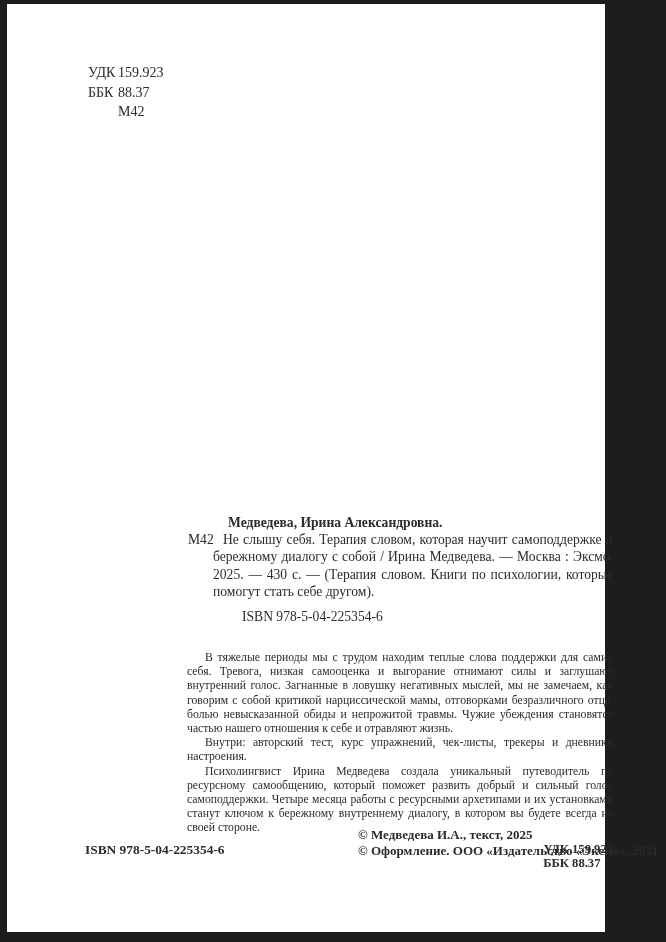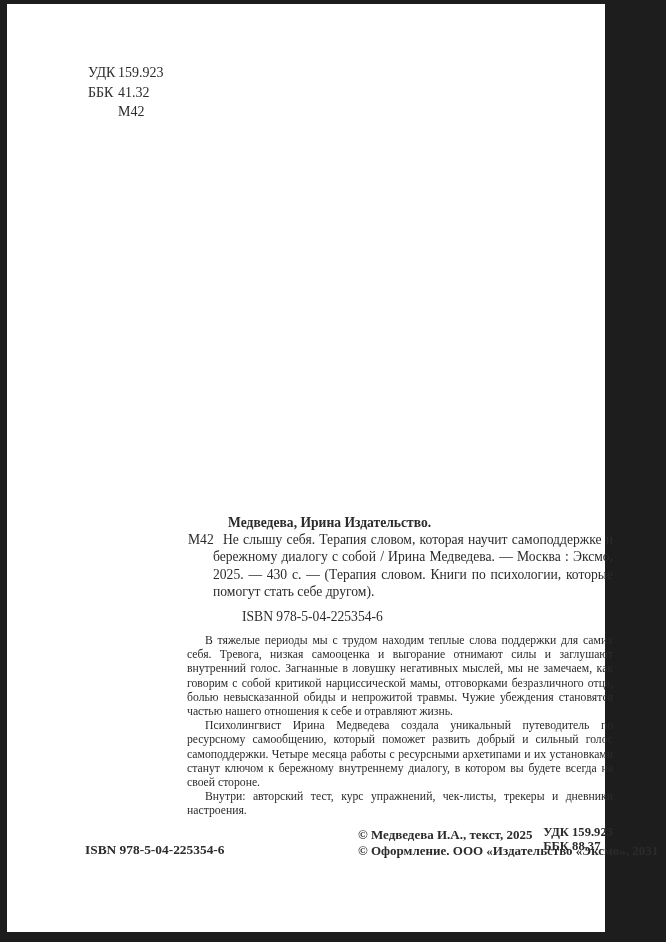--- a/index.html
+++ b/index.html
@@ -53,21 +53,21 @@
     left: 1px; top: 0;
     text-indent: 0;
   }
   .isbn-line {
     margin-top: 8px;
     padding-left: 55px;
     font-size: 13.6px;
     line-height: 17px;
   }
   .annotation {
-    margin-top: 9px;
+    margin-top: 26px;
     font-size: 11.7px;
     line-height: 14.2px;
     text-align: justify;
   }
   .annotation p { text-indent: 18px; }
   .udk-right {
     margin-top: 6px;
     text-align: right;
   }
   .udk-right .inner {
@@ -96,36 +96,36 @@
   }
 </style>
 </head>
 <body>
 
 <div class="frame">
   <div class="page">
 
     <div class="top-codes">
       <div><span class="lbl">УДК</span><span>159.923</span></div>
-      <div><span class="lbl">ББК</span><span>41.32</span></div>
+      <div><span class="lbl">ББК</span><span>88.37</span></div>
       <div><span class="lbl"></span><span>М42</span></div>
     </div>
 
     <div class="central">
-      <div class="bib-name">Медведева, Ирина Издательство.</div>
+      <div class="bib-name">Медведева, Ирина Александровна.</div>
       <div class="bib-body">
         <span class="bib-code">М42</span>
         <span>Не слышу себя. Терапия словом, которая научит самоподдержке и бережному диалогу с собой / Ирина Медведева. — Москва : Эксмо, 2025. — 430 с. — (Терапия словом. Книги по психологии, которые помогут стать себе другом).</span>
       </div>
       <div class="isbn-line">ISBN 978-5-04-225354-6</div>
 
       <div class="annotation">
         <p>В тяжелые периоды мы с трудом находим теплые слова поддержки для самих себя. Тревога, низкая самооценка и выгорание отнимают силы и заглушают внутренний голос. Загнанные в ловушку негативных мыслей, мы не замечаем, как говорим с собой критикой нарциссической мамы, отговорками безразличного отца, болью невысказанной обиды и непрожитой травмы. Чужие убеждения становятся частью нашего отношения к себе и отравляют жизнь.</p>
+        <p>Внутри: авторский тест, курс упражнений, чек-листы, трекеры и дневники настроения.</p>
         <p>Психолингвист Ирина Медведева создала уникальный путеводитель по ресурсному самообщению, который поможет развить добрый и сильный голос самоподдержки. Четыре месяца работы с ресурсными архетипами и их установками станут ключом к бережному внутреннему диалогу, в котором вы будете всегда на своей стороне.</p>
-        <p>Внутри: авторский тест, курс упражнений, чек-листы, трекеры и дневники настроения.</p>
       </div>
 
       <div class="udk-right">
         <span class="inner">
           <span>УДК 159.923</span><br>
           <span>ББК 88.37</span>
         </span>
       </div>
     </div>
 

